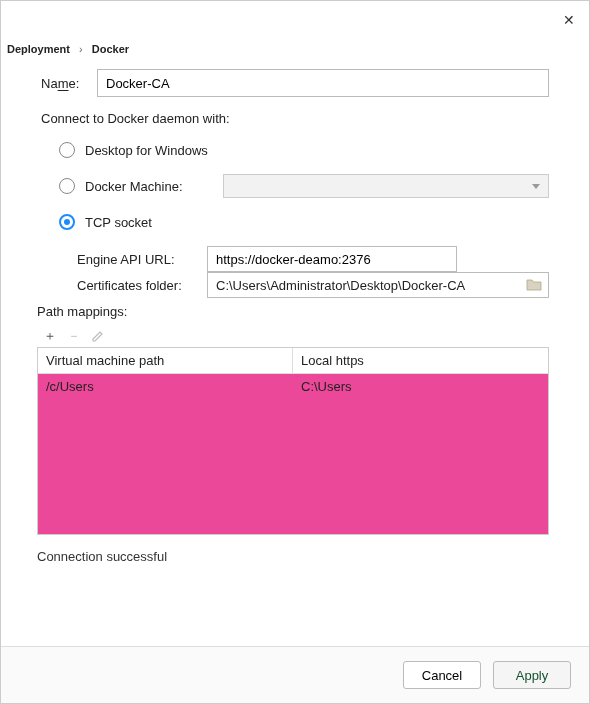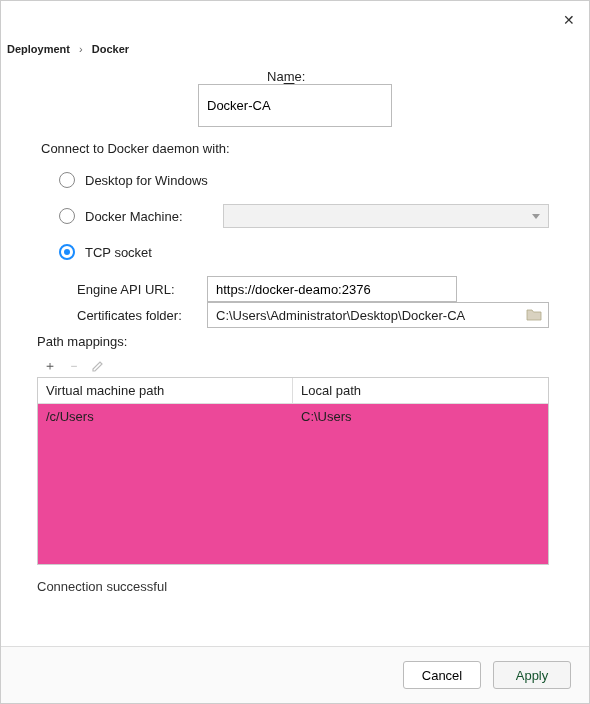--- a/index.html
+++ b/index.html
@@ -5,24 +5,24 @@
 * { box-sizing: border-box; margin: 0; padding: 0; }
 body { font-family: -apple-system, "Segoe UI", Arial, sans-serif; font-size: 13px; color: #222; background: #f5f5f5; }
 .dialog { width: 590px; height: 704px; background: #fff; position: relative; display: flex; flex-direction: column; border: 1px solid #ccc; }
 .titlebar { height: 36px; display: flex; justify-content: flex-end; align-items: center; padding: 0 12px; }
 .close-icon { width: 14px; height: 14px; cursor: pointer; }
 .close-icon::before { content: "✕"; font-size: 14px; color: #333; }
 .breadcrumb { padding: 6px 6px 14px 6px; font-size: 11px; font-weight: 600; color: #222; }
 .breadcrumb .sep { font-weight: 400; margin: 0 6px; color: #666; }
 .content { flex: 1; padding: 0 40px 0 40px; overflow: hidden; display: flex; flex-direction: column; }
 .row { display: flex; align-items: center; margin-bottom: 14px; }
-.row-top { align-items: center; flex-direction: column; }
+.row-top { align-items: center; }
 .lbl { min-width: 56px; }
 .lbl-underline { text-decoration: underline; text-decoration-color: #222; text-underline-offset: 2px; display: inline-block; }
-.input-text { flex: 1; height: 14px; border: 1px solid #bbb; padding: 13px 8px; font-size: 13px; background: #fff; }
+.input-text { flex: 1; height: 28px; border: 1px solid #bbb; padding: 0 8px; font-size: 13px; background: #fff; }
 .section-label { margin-bottom: 12px; }
 .radio-group { padding-left: 18px; }
 .radio-row { display: flex; align-items: center; margin-bottom: 12px; min-height: 24px; }
 .radio { width: 16px; height: 16px; border: 1px solid #888; border-radius: 50%; margin-right: 10px; position: relative; background: #fff; cursor: pointer; }
 .radio.selected { border: 2px solid #1a8cff; }
 .radio.selected::after { content: ""; position: absolute; width: 6px; height: 6px; background: #1a8cff; border-radius: 50%; top: 50%; left: 50%; transform: translate(-50%, -50%); }
 .radio-label { cursor: pointer; }
 .select-box { flex: 1; height: 24px; border: 1px solid #ccc; background: #f2f2f2; margin-left: 40px; display: flex; align-items: center; justify-content: flex-end; padding: 0 8px; cursor: default; }
 .select-box .caret { width: 0; height: 0; border-left: 4px solid transparent; border-right: 4px solid transparent; border-top: 5px solid #999; }
 .sub-fields { padding-left: 36px; }
@@ -120,21 +120,21 @@
       <span class="tool-btn disabled">
         <svg width="12" height="12" viewBox="0 0 12 12">
             <path d="M1 11 L1 9 L8 2 L10 4 L3 11 Z" fill="none" stroke="#bbb" stroke-width="1.2"></path>
           </svg>
       </span>
     </div>
 
     <div class="table">
       <div class="table-head">
         <div class="th">Virtual machine path</div>
-        <div class="th">Local path</div>
+        <div class="th">Local https</div>
       </div>
       <div class="table-body" id="tbody">
           <div class="tr">
             <div class="td">/c/Users</div>
             <div class="td">C:\Users</div>
           </div>
         </div>
     </div>
 
     <div class="status">Connection successful</div>

